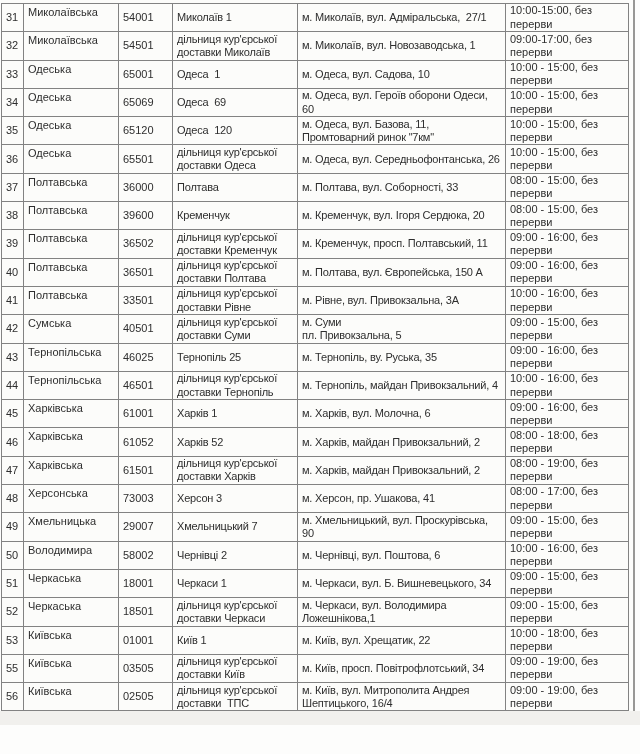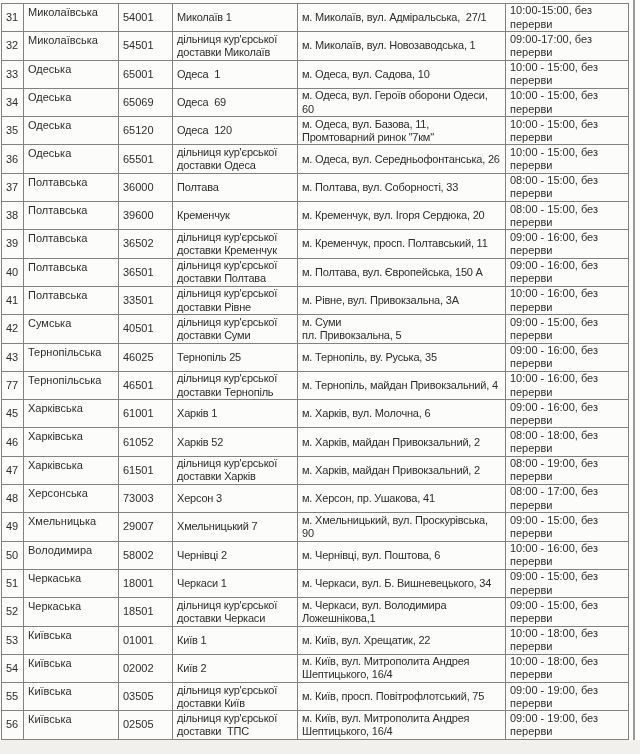--- a/index.html
+++ b/index.html
@@ -163,21 +163,21 @@
   </tr>
         <tr>
     <td class="c-num">43</td>
     <td class="c-region">Тернопільська</td>
     <td class="c-index">46025</td>
     <td class="c-name">Тернопіль 25</td>
     <td class="c-addr">м. Тернопіль, ву. Руська, 35</td>
     <td class="c-hours">09:00 - 16:00, без перерви</td>
   </tr>
         <tr>
-    <td class="c-num">77</td>
+    <td class="c-num">44</td>
     <td class="c-region">Тернопільська</td>
     <td class="c-index">46501</td>
     <td class="c-name">дільниця кур'єрської доставки Тернопіль</td>
     <td class="c-addr">м. Тернопіль, майдан Привокзальний, 4</td>
     <td class="c-hours">10:00 - 16:00, без перерви</td>
   </tr>
         <tr>
     <td class="c-num">45</td>
     <td class="c-region">Харківська</td>
     <td class="c-index">61001</td>
@@ -243,33 +243,25 @@
   </tr>
         <tr>
     <td class="c-num">53</td>
     <td class="c-region">Київська</td>
     <td class="c-index">01001</td>
     <td class="c-name">Київ 1</td>
     <td class="c-addr">м. Київ, вул. Хрещатик, 22</td>
     <td class="c-hours">10:00 - 18:00, без перерви</td>
   </tr>
         <tr>
-    <td class="c-num">54</td>
-    <td class="c-region">Київська</td>
-    <td class="c-index">02002</td>
-    <td class="c-name">Київ 2</td>
-    <td class="c-addr">м. Київ, вул. Митрополита Андрея Шептицького, 16/4</td>
-    <td class="c-hours">10:00 - 18:00, без перерви</td>
-  </tr>
-        <tr>
     <td class="c-num">55</td>
     <td class="c-region">Київська</td>
     <td class="c-index">03505</td>
     <td class="c-name">дільниця кур'єрської доставки Київ</td>
-    <td class="c-addr">м. Київ, просп. Повітрофлотський, 75</td>
+    <td class="c-addr">м. Київ, просп. Повітрофлотський, 34</td>
     <td class="c-hours">09:00 - 19:00, без перерви</td>
   </tr>
         <tr>
     <td class="c-num">56</td>
     <td class="c-region">Київська</td>
     <td class="c-index">02505</td>
     <td class="c-name">дільниця кур'єрської доставки  ТПС</td>
     <td class="c-addr">м. Київ, вул. Митрополита Андрея Шептицького, 16/4</td>
     <td class="c-hours">09:00 - 19:00, без перерви</td>
   </tr>

